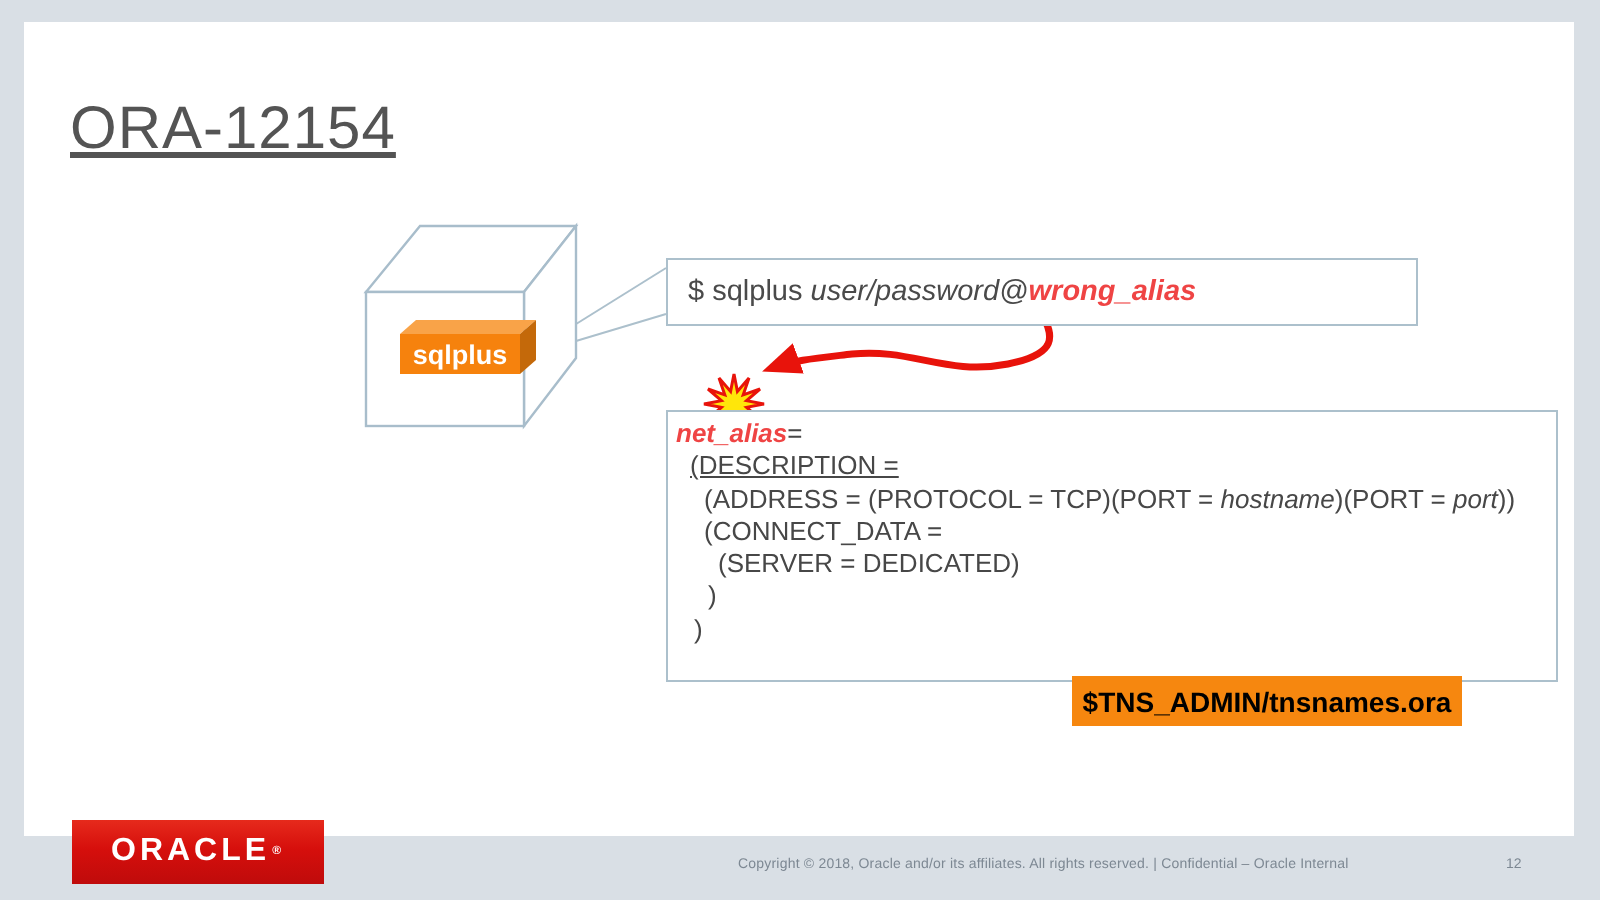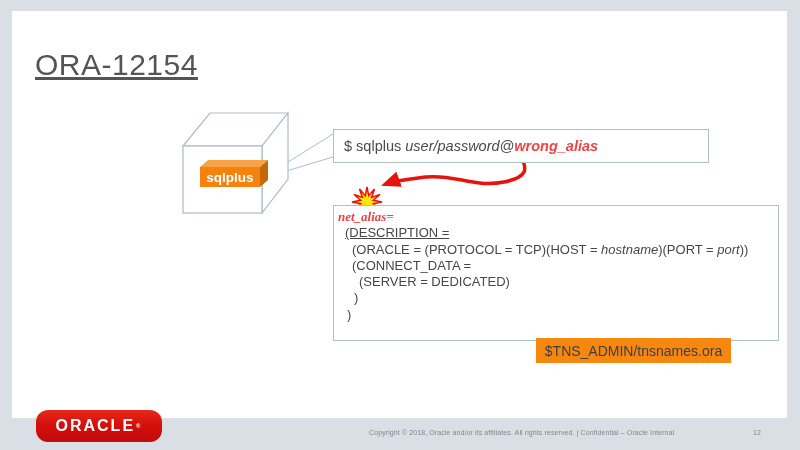--- a/index.html
+++ b/index.html
@@ -44,55 +44,55 @@
 
   .code-box {
     position: absolute; left: 333px; top: 205px;
     width: 446px; height: 136px;
     background: #ffffff;
     border: 1px solid #acc0cc;
     padding-top: 3px;
     font-size: 13px; line-height: 16.3px; color: #474747;
   }
   .codeline { white-space: pre; }
-  .ind-0 { padding-left: 4px; font-family: Liberation Serif, serif; }
+  .ind-0 { padding-left: 4px; }
   .ind-1 { padding-left: 11px; text-decoration: underline; }
   .ind-2 { padding-left: 18px; }
   .ind-3 { padding-left: 25px; }
   .ind-c1 { padding-left: 20px; }
   .ind-c2 { padding-left: 13px; }
 
   .tns-badge {
     position: absolute; left: 536px; top: 338px;
     width: 195px; height: 25px;
     background: #f6870f;
-    color: #404040;
+    color: #000000;
     display: flex; align-items: center; justify-content: center;
     font-size: 14px;
     z-index: 5;
+    font-weight: bold;
   }
 
   .footer-copyright {
     position: absolute; left: 369px; top: 429px;
     font-size: 7px; color: #7d8893; letter-spacing: 0.1px;
   }
   .page-number {
     position: absolute; left: 753px; top: 429px;
     font-size: 7px; color: #7d8893;
   }
 
   .oracle-logo {
     position: absolute; left: 36px; top: 410px;
     width: 126px; height: 32px;
     background: linear-gradient(180deg, #e62a1c 0%, #d60f0c 45%, #bf0b0b 100%);
     color: #ffffff;
     display: flex; align-items: center; justify-content: center;
     font-size: 16px; font-weight: bold; letter-spacing: 2px;
     z-index: 6;
-    border-radius: 12px;
   }
   .oracle-logo sup { font-size: 6px; margin-left: 1px; line-height: 0; }
 
   svg text.sqlplus-label {
     font-family: "Liberation Sans", sans-serif;
     font-size: 13.5px; font-weight: bold; fill: #ffffff;
   }
 </style>
 </head>
 <body>
@@ -133,21 +133,21 @@
     <polygon points="367,187 368.7,195.7 374.5,189 371.6,197.4 380,194.5 373.3,200.3 382,202 373.3,203.7 380,209.5 371.6,206.6 374.5,215 368.7,208.3 367,217 365.3,208.3 359.5,215 362.4,206.6 354,209.5 360.7,203.7 352,202 360.7,200.3 354,194.5 362.4,197.4 359.5,189 365.3,195.7" fill="#ffe60a" stroke="#e8130b" stroke-width="1.5"></polygon>
   </svg>
 
   <div class="command-box">
     <span>$ sqlplus </span><span class="italic">user/password@</span><span class="red-em">wrong_alias</span>
   </div>
 
   <div class="code-box">
     <div class="codeline ind-0"><span class="red-em">net_alias</span><span>=</span></div>
     <div class="codeline ind-1">(DESCRIPTION =</div>
-    <div class="codeline ind-2"><span>(ORACLE = (PROTOCOL = TCP)(HOST = </span><span class="italic">hostname</span><span>)(PORT = </span><span class="italic">port</span><span>))</span></div>
+    <div class="codeline ind-2"><span>(ADDRESS = (PROTOCOL = TCP)(PORT = </span><span class="italic">hostname</span><span>)(PORT = </span><span class="italic">port</span><span>))</span></div>
     <div class="codeline ind-2">(CONNECT_DATA =</div>
     <div class="codeline ind-3">(SERVER = DEDICATED)</div>
     <div class="codeline ind-c1">)</div>
     <div class="codeline ind-c2">)</div>
   </div>
 
   <div class="tns-badge">$TNS_ADMIN/tnsnames.ora</div>
 
   <div class="footer-copyright">Copyright © 2018, Oracle and/or its affiliates. All rights reserved.  |  Confidential  – Oracle Internal</div>
   <div class="page-number">12</div>

